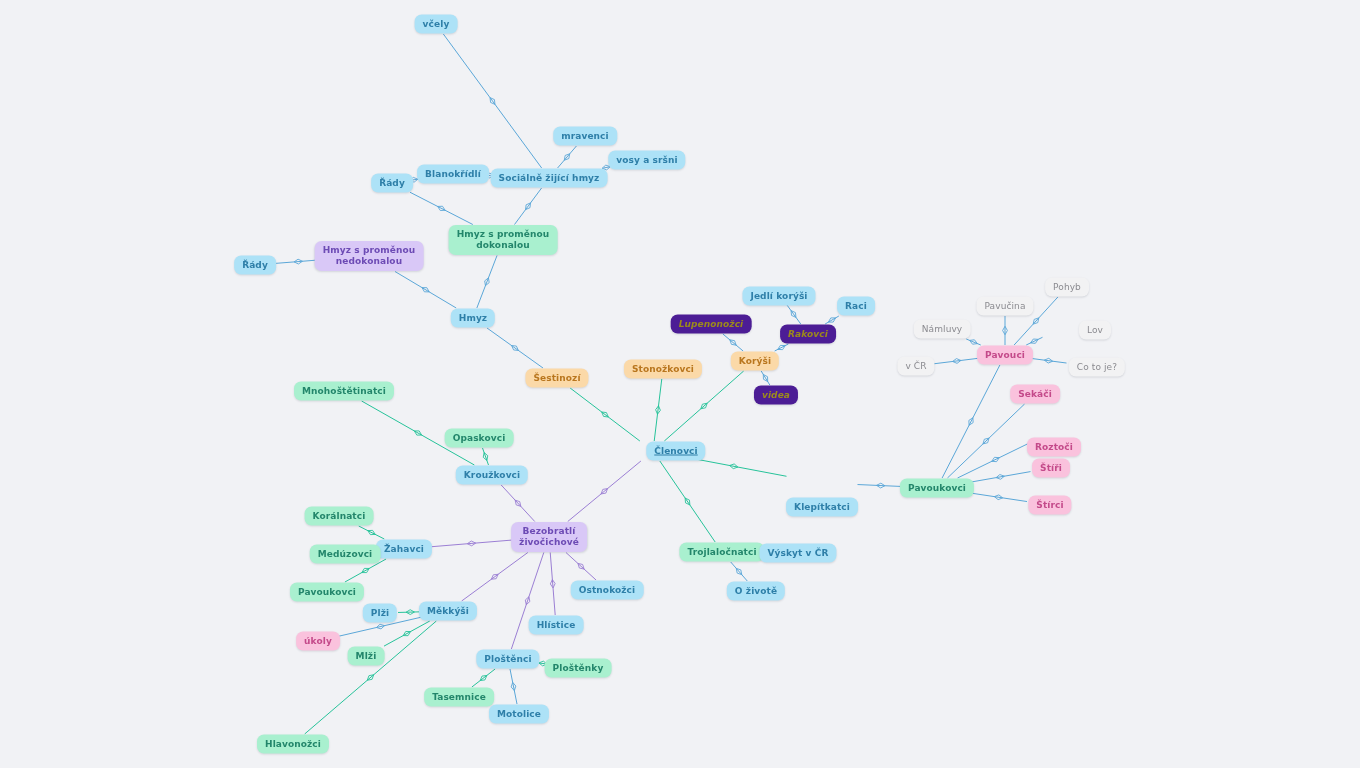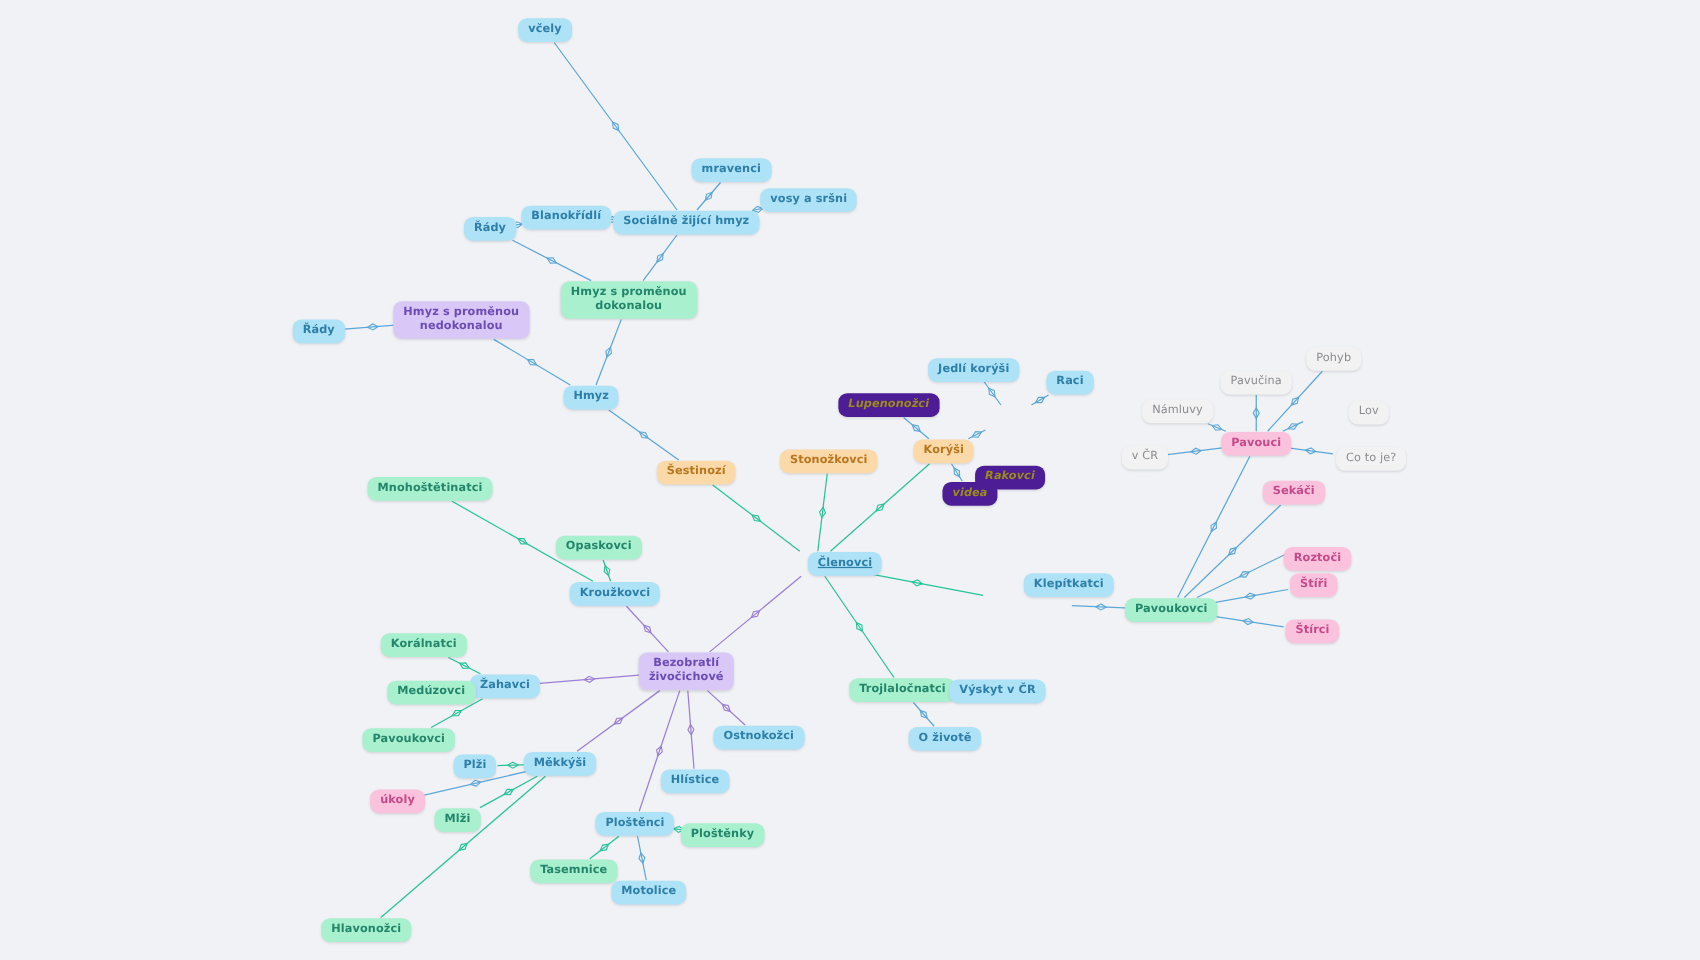--- a/index.html
+++ b/index.html
@@ -168,26 +168,26 @@
 nedokonalou</div>
       <div class="node n-blue" style="left: 255px; top: 265px;">Řády</div>
       <div class="node n-blue" style="left: 473px; top: 318px;">Hmyz</div>
       <div class="node n-orange" style="left: 557px; top: 378px;">Šestinozí</div>
       <div class="node n-green" style="left: 344px; top: 391px;">Mnohoštětinatci</div>
       <div class="node n-green" style="left: 479px; top: 438px;">Opaskovci</div>
       <div class="node n-blue" style="left: 492px; top: 475px;">Kroužkovci</div>
       <div class="node n-orange" style="left: 663px; top: 369px;">Stonožkovci</div>
       <div class="node n-blue" style="left: 779px; top: 296px;">Jedlí korýši</div>
       <div class="node n-blue" style="left: 856px; top: 306px;">Raci</div>
-      <div class="node n-yellow" style="left: 808px; top: 334px; margin-top: 48px;">Rakovci</div>
+      <div class="node n-yellow" style="left: 808px; top: 334px;">Rakovci</div>
       <div class="node n-yellow" style="left: 711px; top: 324px;">Lupenonožci</div>
       <div class="node n-orange" style="left: 755px; top: 361px;">Korýši</div>
       <div class="node n-yellow" style="left: 776px; top: 395px;">videa</div>
       <div class="node n-blue" style="left: 676px; top: 451px; text-decoration: underline;">Členovci</div>
-      <div class="node n-blue" style="left: 822px; top: 468px; margin-left: 33px;">Klepítkatci</div>
+      <div class="node n-blue" style="left: 822px; top: 507px;">Klepítkatci</div>
       <div class="node n-green" style="left: 937px; top: 488px;">Pavoukovci</div>
       <div class="node n-pink" style="left: 1005px; top: 355px;">Pavouci</div>
       <div class="node n-gray" style="left: 1067px; top: 287px;">Pohyb</div>
       <div class="node n-gray" style="left: 1005px; top: 306px;">Pavučina</div>
       <div class="node n-gray" style="left: 1058px; top: 330px; margin-left: 37px;">Lov</div>
       <div class="node n-gray" style="left: 942px; top: 329px;">Námluvy</div>
       <div class="node n-gray" style="left: 916px; top: 366px;">v ČR</div>
       <div class="node n-gray" style="left: 1097px; top: 367px;">Co to je?</div>
       <div class="node n-pink" style="left: 1035px; top: 394px;">Sekáči</div>
       <div class="node n-pink" style="left: 1054px; top: 431px; margin-top: 16px;">Roztoči</div>

